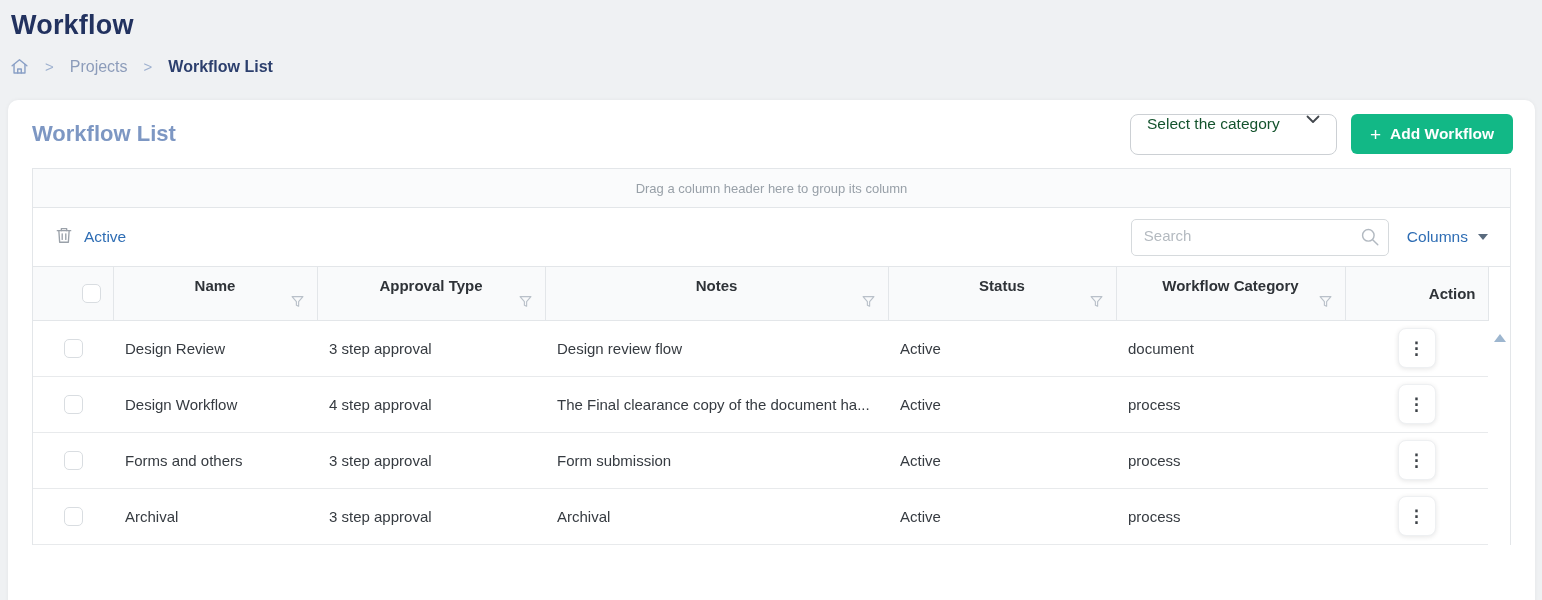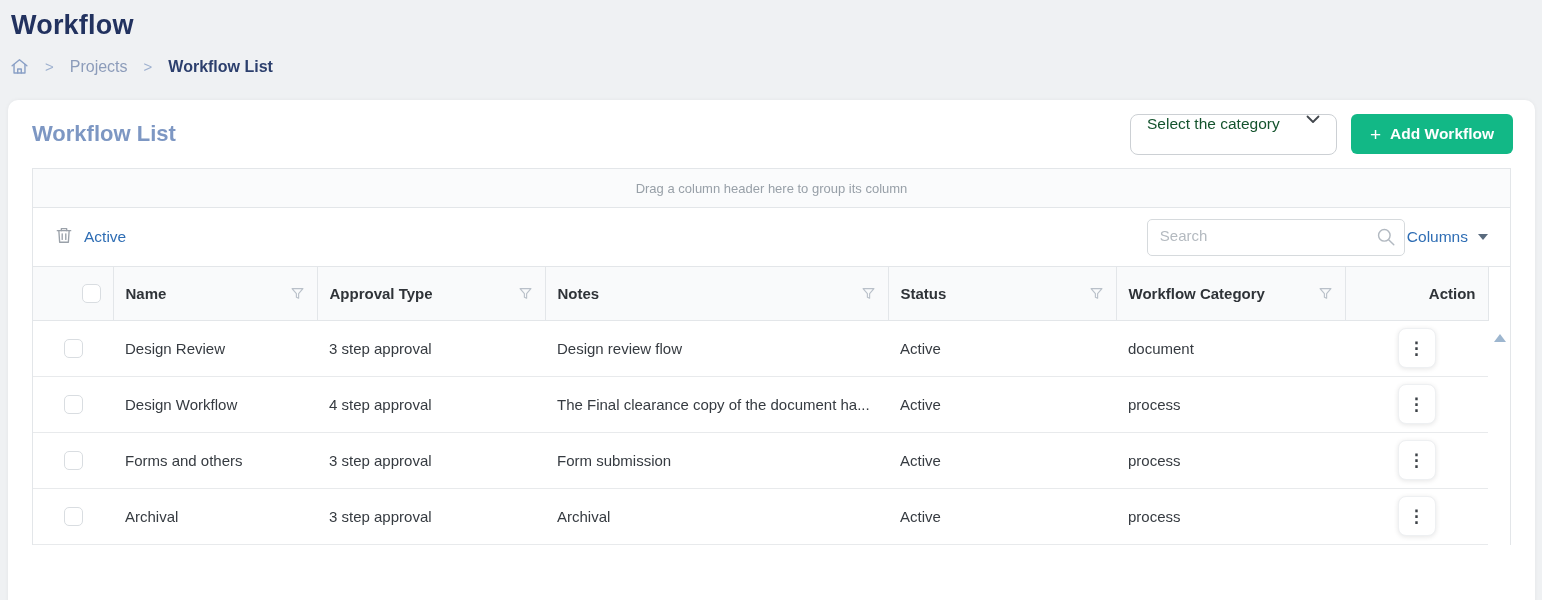--- a/index.html
+++ b/index.html
@@ -52,34 +52,34 @@
   }
   .toolbar { height:59px; border-bottom:1px solid #e3e6e9; display:flex; align-items:center; padding:0 22px; background:#fff; }
   .remove-link { display:flex; align-items:center; gap:11px; color:#2e6db4; font-size:15.5px; cursor:pointer; }
   .search-box { position:relative; width:258px; height:37px; }
   .search-box input {
     width:100%; height:100%; border:1px solid #d6dadd; border-radius:5px;
     padding:0 36px 4px 12px; font-size:15px; font-family:inherit; color:#333; outline:none;
   }
   .search-box input::placeholder { color:#b4bac0; }
   .search-box .mag { position:absolute; right:9px; top:8px; }
-  .columns-dd { margin-left:2px; display:flex; align-items:center; gap:10px; color:#2e6db4; font-size:15.5px; cursor:pointer; }
+  .columns-dd { margin-left:18px; display:flex; align-items:center; gap:10px; color:#2e6db4; font-size:15.5px; cursor:pointer; }
   .caret-down { width:0; height:0; border-left:5px solid transparent; border-right:5px solid transparent; border-top:6px solid #5a6b7e; }
 
   .grid-body { display:flex; background:#fff; }
   table { width:1455px; table-layout:fixed; border-collapse:collapse; font-size:15px; color:#363b41; }
   col.c-select{width:80px} col.c-name{width:204px} col.c-approval_type{width:228px}
   col.c-notes{width:343px} col.c-status{width:228px} col.c-category{width:229px} col.c-action{width:143px}
   thead th {
     height:53px; background:#f9fafb; border-bottom:1px solid #e3e6e9; border-right:1px solid #e3e6e9;
     font-weight:700; font-size:15px; color:#2f3338; text-align:left; padding:0 12px; cursor:pointer;
   }
   thead th:last-child { border-right:1px solid #e3e6e9; }
   thead th.t-checkbox, thead th.t-action { text-align:right; }
-  .th-inner { display:flex; align-items:center; }
+  .th-inner { display:flex; align-items:center;flex-direction:column; }
   .th-inner .funnel { margin-left:auto; display:flex; cursor:pointer; }
   tbody tr { border-bottom:1px solid #e8eaec; }
   tbody td { height:56px; padding:12px 12px; white-space:nowrap; overflow:hidden; text-overflow:ellipsis; }
   td.cell-select, td.cell-action { text-align:center; padding:0; }
   .checkbox {
     display:inline-block; width:19px; height:19px; border:1px solid #d9dde1; border-radius:5px;
     background:#fff; vertical-align:middle; cursor:pointer;
   }
   .kebab-btn {
     width:38px; height:40px; border:1px solid #eef0f2; border-radius:8px; background:#fff;

